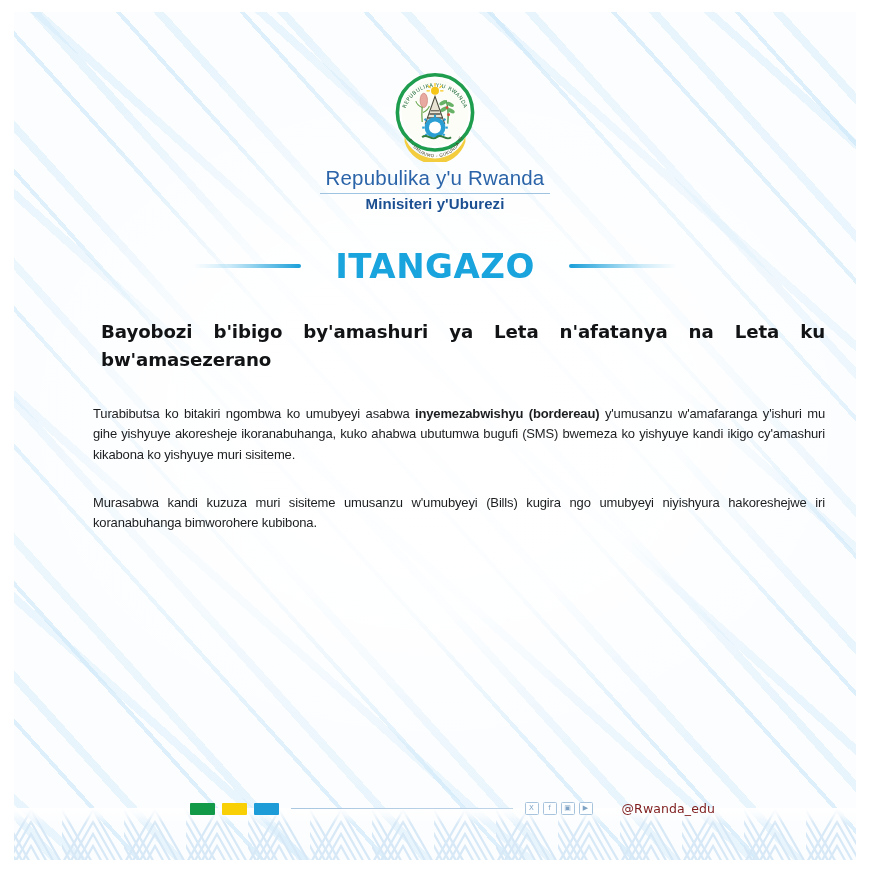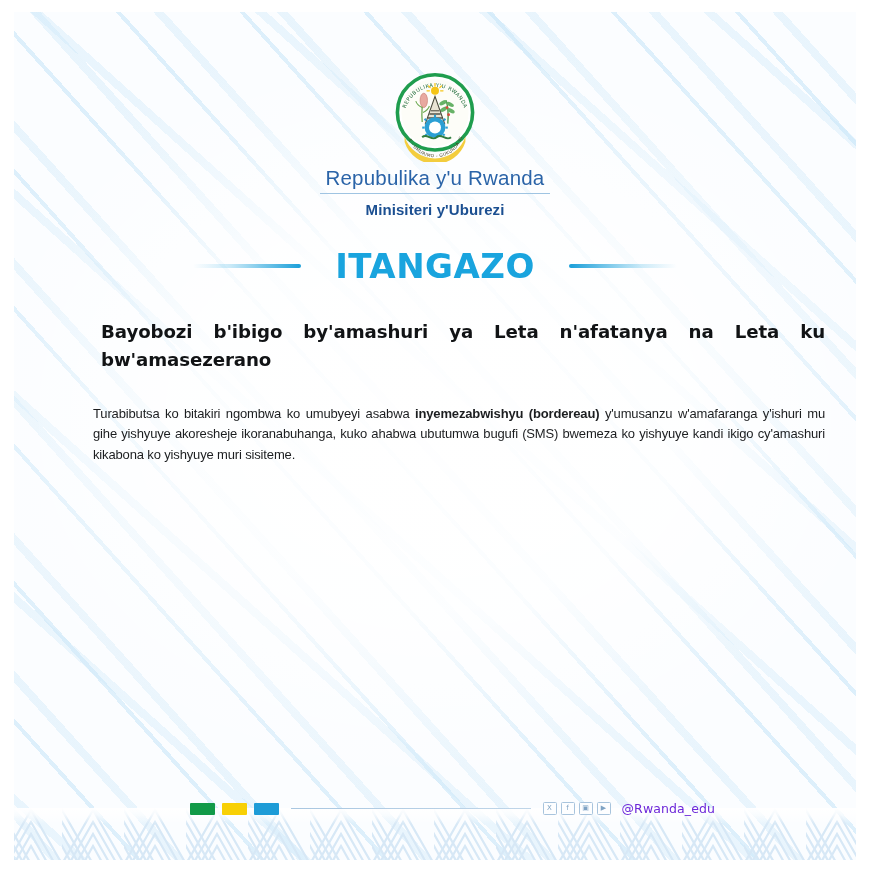--- a/index.html
+++ b/index.html
@@ -106,21 +106,21 @@
     margin-top: 4px;
     font-size: 20.5px;
     color: #2b64a8;
     letter-spacing: 0.2px;
     font-weight: 400;
     display: inline-block;
     padding: 0 6px 3px 6px;
     border-bottom: 1.6px solid #9fc4e2;
   }
   .ministry-name {
-    margin-top: 7px;
+    margin-top: 1px;
     font-size: 15px;
     font-weight: bold;
     color: #1b4f91;
     letter-spacing: 0.1px;
   }
 
   
   .title-row {
     position: absolute;
     top: 246px;
@@ -206,23 +206,23 @@
     display: flex;
     align-items: center;
     justify-content: center;
     font-size: 7px;
     line-height: 1;
     color: #7fa3c4;
     font-family: "DejaVu Sans", sans-serif;
     background: #fdfeff;
   }
   .handle {
-    margin-left: 7px;
+    margin-left: 25px;
     font-size: 12.5px;
-    color: #6d28d9;
+    color: #7f1d1d;
     letter-spacing: 0.1px;
     font-family: "DejaVu Sans", sans-serif;
   }
 </style>
 </head>
 <body>
 
 <div id="poster">
 
   <div class="bg-stripes"></div>
@@ -341,20 +341,21 @@
       <span class="title-text" style="color: rgb(25, 164, 222);">ITANGAZO</span>
       <span class="title-rule right"></span>
     </div>
 
     <div class="body-wrap">
 
       <p class="heading">Bayobozi b'ibigo by'amashuri ya Leta n'afatanya na Leta ku bw'amasezerano</p>
 
       <p class="para"><span>Turabibutsa ko bitakiri ngombwa ko umubyeyi asabwa </span><b>inyemezabwishyu (bordereau)</b><span> y'umusanzu w'amafaranga y'ishuri mu gihe yishyuye akoresheje ikoranabuhanga, kuko ahabwa ubutumwa bugufi (SMS) bwemeza ko yishyuye kandi ikigo cy'amashuri kikabona ko yishyuye muri sisiteme.</span></p>
 
+      <p class="para">Murasabwa kandi kuzuza muri sisiteme umusanzu w'umubyeyi (Bills) kugira ngo umubyeyi niyishyura hakoreshejwe iri koranabuhanga bimworohere kubibona.</p>
     </div>
 
     <div class="footer">
       <div class="flag-swatches">
         <span class="sw" style="background: rgb(18, 154, 72);"></span>
         <span class="sw" style="background: rgb(248, 208, 5);"></span>
         <span class="sw" style="background: rgb(30, 156, 215);"></span>
       </div>
 
       <div class="footer-rule"></div>

